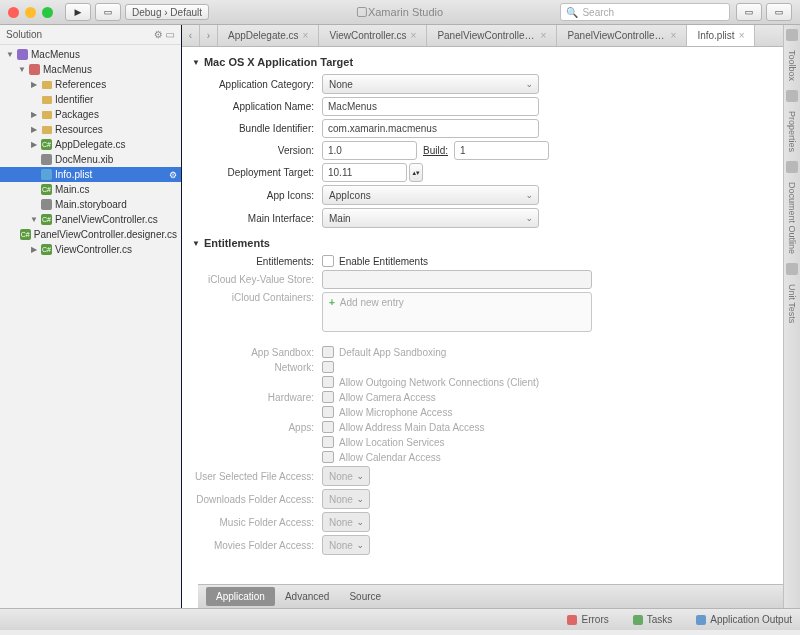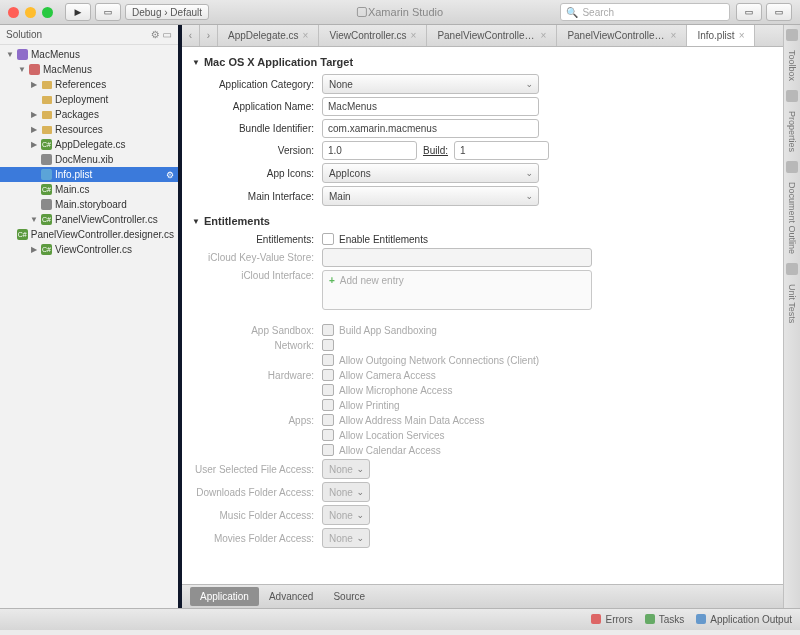--- a/index.html
+++ b/index.html
@@ -12,21 +12,21 @@
     .tb-group { display: flex; margin-left: 12px; gap: 4px; align-items: center; }
     .tb-btn { width: 26px; height: 18px; background: linear-gradient(#fdfdfd,#e8e8e8); border: 1px solid #b5b5b5; border-radius: 3px; display: flex; align-items: center; justify-content: center; font-size: 9px; }
     .tb-dropdown { height: 16px; background: linear-gradient(#fdfdfd,#e8e8e8); border: 1px solid #b5b5b5; border-radius: 3px; padding: 0 6px; display: flex; align-items: center; font-size: 10px; color: #555; }
     .title-center { position: absolute; left: 50%; transform: translateX(-50%); display: flex; align-items: center; gap: 1px; color: #888; font-size: 11px; }
     .title-center .box { width: 10px; height: 10px; border: 1px solid #999; border-radius: 2px; }
     .search-box { margin-left: auto; width: 170px; height: 18px; background: #fff; border: 1px solid #c0c0c0; border-radius: 3px; display: flex; align-items: center; padding: 0 5px; gap: 4px; color: #aaa; font-size: 10px; }
     .tb-right { display: flex; gap: 4px; margin-left: 6px; }
 
     .body-wrap { display: flex; height: 583px; }
     
-    .sidebar { width: 182px; background: #f2f2f2; border-right: 4px solid #0f172a; display: flex; flex-direction: column; }
+    .sidebar { width: 182px; background: #f2f2f2; border-right: 1px solid #0f172a; display: flex; flex-direction: column; }
     .sb-header { padding: 4px 6px; font-size: 10px; color: #555; display: flex; justify-content: space-between; border-bottom: 1px solid #ddd; }
     .sb-gear { color: #888; font-size: 10px; }
     .tree { padding: 2px 0; flex: 1; overflow: auto; }
     .tree-row { display: flex; align-items: center; height: 15px; padding-right: 4px; font-size: 10px; color: #333; white-space: nowrap; }
     .tree-row.sel { background: #3b7adb; color: #fff; }
     .indent { display: inline-block; }
     .disclosure { width: 8px; display: inline-block; text-align: center; color: #777; font-size: 8px; }
     .tree-row.sel .disclosure { color: #fff; }
     .node-icon { width: 11px; height: 11px; margin: 0 3px; display: inline-flex; align-items: center; justify-content: center; font-size: 9px; }
     .folder-ico { background: #d9b35a; border-radius: 1px; width: 10px; height: 8px; }
@@ -62,26 +62,26 @@
     .form-select.disabled { color: #aaa; background: #eaeaea; }
     .step-btn { width: 14px; height: 19px; background: linear-gradient(#fdfdfd,#e8e8e8); border: 1px solid #bfbfbf; border-radius: 3px; margin-left: 2px; font-size: 7px; display: inline-flex; flex-direction: column; align-items: center; justify-content: center; }
     .mid-label { font-size: 10px; color: #333; padding: 0 6px; text-decoration: underline; }
     .checkbox-row { display: flex; align-items: center; gap: 5px; font-size: 10px; color: #333; }
     .checkbox-row.disabled { color: #aaa; }
     .cb { width: 12px; height: 12px; border: 1px solid #b0b0b0; border-radius: 2px; background: #fff; display: inline-block; }
     .cb.disabled { background: #eee; }
     .containers-box { width: 270px; height: 40px; border: 1px solid #c8c8c8; border-radius: 3px; background: #fafafa; padding: 4px 6px; font-size: 10px; color: #aaa; display: flex; align-items: flex-start; gap: 5px; }
     .add-plus { color: #5bb85b; font-weight: bold; }
 
-    .bottom-tabs { height: 24px; background: linear-gradient(#e8e8e8,#d4d4d4); border-top: 1px solid #bbb; display: flex; align-items: center; padding: 0 8px; gap: 0; font-size: 10px; }
+    .bottom-tabs { height: 24px; background: linear-gradient(#e8e8e8,#d4d4d4); border-top: 1px solid #bbb; display: flex; align-items: center; padding: 0 8px; gap: 0; font-size: 10px; margin-left: 16px; }
     .bt-tab { padding: 4px 10px; color: #555; }
     .bt-tab.active { background: #909090; color: #fff; border-radius: 2px; }
 
     .statusbar { height: 22px; background: linear-gradient(#eaeaea,#d6d6d6); border-top: 1px solid #b5b5b5; display: flex; align-items: center; justify-content: flex-end; padding: 0 8px; gap: 12px; font-size: 10px; }
-    .status-item { display: flex; gap: 4px; color: #555; }
+    .status-item { display: flex; align-items: center; gap: 4px; color: #555; margin-left: 12px; }
     .s-ico { width: 10px; height: 10px; border-radius: 2px; display: inline-block; }
     .s-err { background: #d66; } .s-task { background: #6a6; } .s-out { background: #69c; }
 
     .right-rail { width: 17px; background: linear-gradient(90deg,#e4e4e4,#d8d8d8); border-left: 1px solid #c0c0c0; display: flex; flex-direction: column; align-items: center; padding-top: 4px; gap: 3px; }
     .rail-item { writing-mode: vertical-rl; font-size: 9px; color: #777; padding: 6px 1px; }
     .rail-ico { width: 12px; height: 12px; background: #b8b8b8; border-radius: 2px; }
   </style>
 </head>
 <body>
 
@@ -141,21 +141,21 @@
             <span class="folder-ico"></span>
           </span>
           <span>References</span>
         </div>
         <div class="tree-row">
           <span class="indent" style="width: 30px;"></span>
           <span class="disclosure"></span>
           <span class="node-icon">
             <span class="folder-ico"></span>
           </span>
-          <span>Deployment</span>
+          <span>Identifier</span>
         </div>
         <div class="tree-row">
           <span class="indent" style="width: 30px;"></span>
           <span class="disclosure">▶</span>
           <span class="node-icon">
             <span class="folder-ico"></span>
           </span>
           <span>Packages</span>
         </div>
         <div class="tree-row">
@@ -280,20 +280,25 @@
           <span class="form-label">Bundle Identifier:</span>
           <input class="form-input w220" value="com.xamarin.macmenus" style="">
         </div>
       <div class="form-row">
           <span class="form-label">Version:</span>
           <input class="form-input w95" value="1.0" style="">
           <span class="mid-label">Build:</span>
           <input class="form-input w95" value="1" style="">
         </div>
       <div class="form-row">
+          <span class="form-label">Deployment Target:</span>
+          <input class="form-input w85" value="10.11" style="">
+          <span class="step-btn">▴▾</span>
+        </div>
+      <div class="form-row">
           <span class="form-label">App Icons:</span>
           <span class="form-select w220">AppIcons</span>
         </div>
       <div class="form-row">
           <span class="form-label">Main Interface:</span>
           <span class="form-select w220">Main</span>
         </div>
 
       <div class="section-header" style="margin-top:6px">
           <span class="tri">▼</span>
@@ -305,33 +310,33 @@
           <span class="checkbox-row">
             <span class="cb"></span>
             <span>Enable Entitlements</span>
           </span>
         </div>
       <div class="form-row">
           <span class="form-label disabled">iCloud Key-Value Store:</span>
           <input class="form-input" style="width: 270px; background: rgb(244, 244, 244);" disabled="">
         </div>
       <div class="form-row" style="align-items:flex-start">
-          <span class="form-label disabled">iCloud Interface:</span>
+          <span class="form-label disabled">iCloud Containers:</span>
           <div class="containers-box">
             <span class="add-plus">+</span>
             <span>Add new entry</span>
           </div>
         </div>
 
       <div style="height:8px"></div>
       <div class="form-row">
           <span class="form-label disabled">App Sandbox:</span>
           <span class="checkbox-row disabled">
             <span class="cb disabled"></span>
-            <span>Build App Sandboxing</span>
+            <span>Default App Sandboxing</span>
           </span>
         </div>
       <div class="form-row">
           <span class="form-label disabled">Network:</span>
           <span class="checkbox-row disabled">
             <span class="cb disabled"></span>
           </span>
         </div>
       <div class="form-row">
           <span class="form-label"></span>
@@ -345,27 +350,20 @@
           <span class="checkbox-row disabled">
             <span class="cb disabled"></span>
             <span>Allow Camera Access</span>
           </span>
         </div>
       <div class="form-row">
           <span class="form-label"></span>
           <span class="checkbox-row disabled">
             <span class="cb disabled"></span>
             <span>Allow Microphone Access</span>
-          </span>
-        </div>
-      <div class="form-row">
-          <span class="form-label"></span>
-          <span class="checkbox-row disabled">
-            <span class="cb disabled"></span>
-            <span>Allow Printing</span>
           </span>
         </div>
       <div class="form-row">
           <span class="form-label disabled">Apps:</span>
           <span class="checkbox-row disabled">
             <span class="cb disabled"></span>
             <span>Allow Address Main Data Access</span>
           </span>
         </div>
       <div class="form-row">

